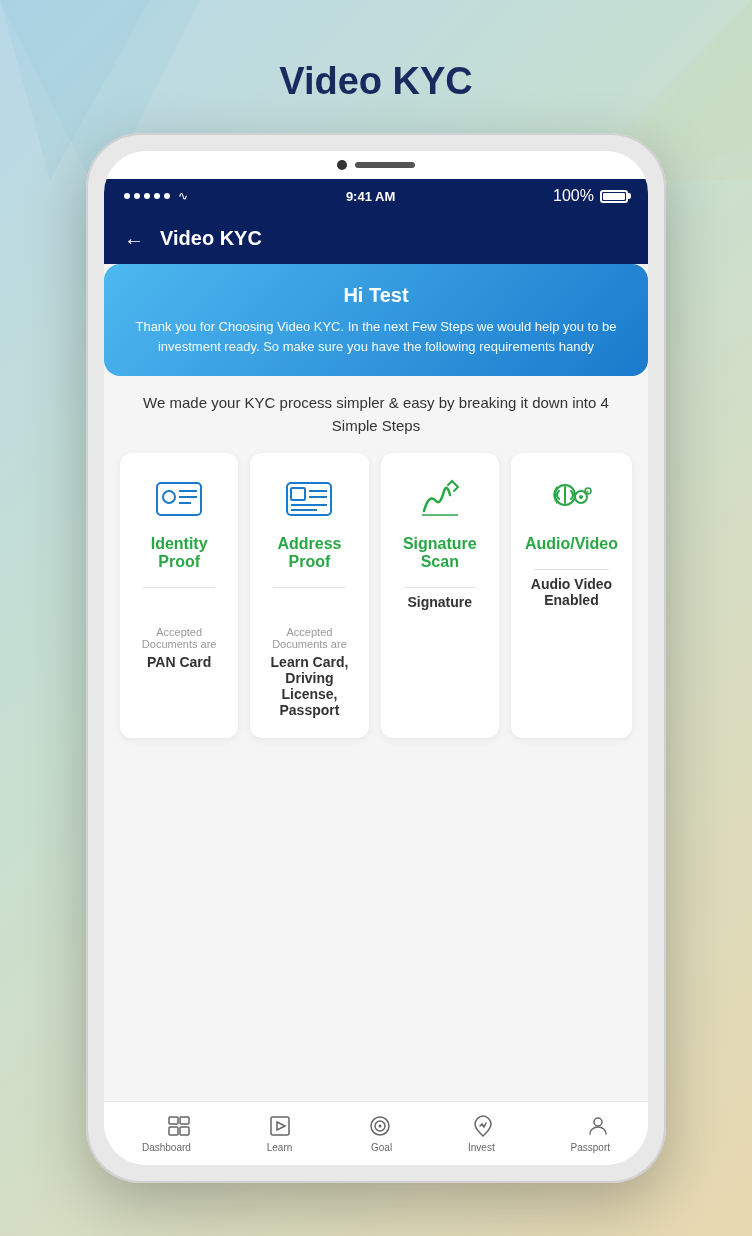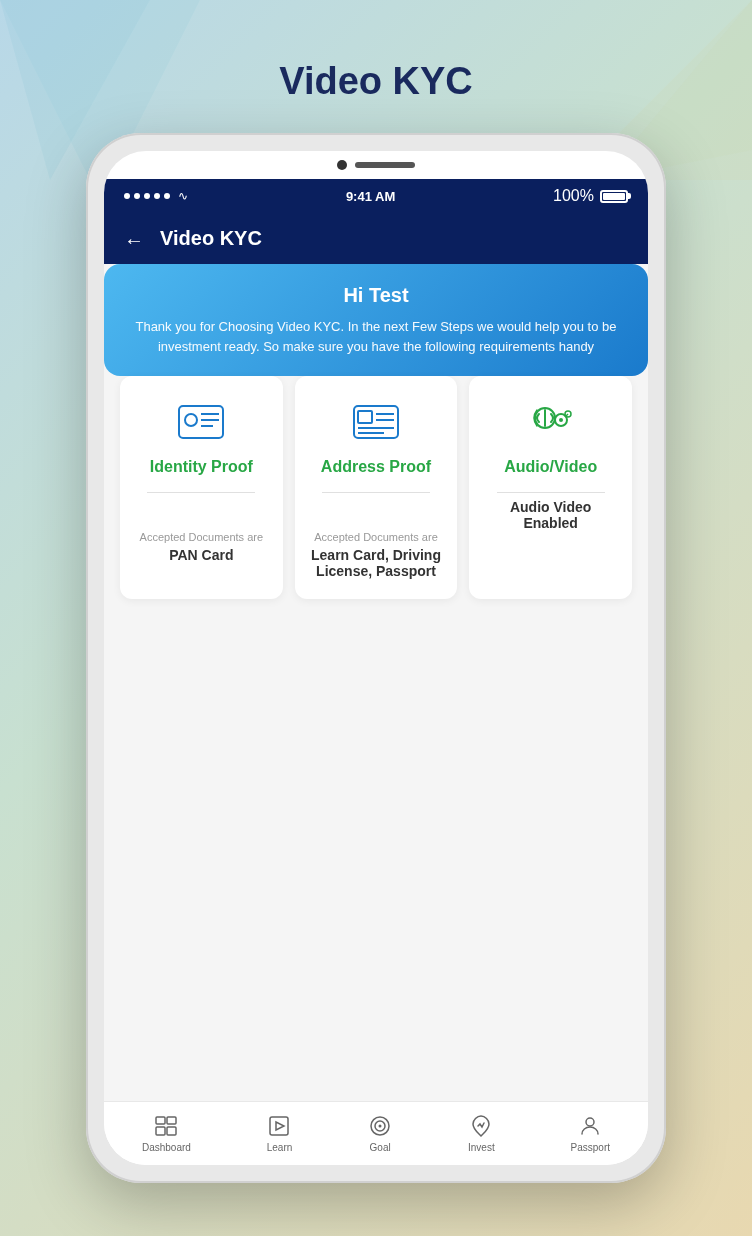--- a/index.html
+++ b/index.html
@@ -224,21 +224,21 @@
       color: #333;
       font-size: 15px;
       padding: 16px 24px;
       line-height: 1.5;
       font-weight: 400;
     }
 
     
     .cards-grid {
       display: grid;
-      grid-template-columns: 1fr 1fr 1fr;
+      grid-template-columns: 1fr 1fr 1fr 1fr;
       gap: 12px;
       padding: 0 16px 16px;
     }
 
     .kyc-card {
       background: white;
       border-radius: 12px;
       padding: 20px 14px;
       display: flex;
       flex-direction: column;
@@ -288,21 +288,21 @@
       background: white;
       border-top: 1px solid #e8e8e8;
       display: flex;
       justify-content: space-around;
       padding: 8px 0;
     }
 
     .nav-item {
       display: flex;
       flex-direction: column;
-      align-items: center;
+      align-items: flex-end;
       gap: 4px;
       padding: 4px 10px;
     }
 
     .nav-icon {
       width: 24px;
       height: 24px;
       color: #666;
     }
 
@@ -362,20 +362,21 @@
       <span class="nav-title">Video KYC</span>
     </div>
 
     <div class="content-area">
 
       <div class="hi-card">
         <div class="hi-title">Hi Test</div>
         <div class="hi-desc">Thank you for Choosing Video KYC. In the next Few Steps we would help you to be investment ready. So make sure you have the following requirements handy</div>
       </div>
 
+      <div class="steps-desc">We made your KYC process simpler &amp; easy by breaking it down into 4 Simple Steps</div>
 
       <div class="cards-grid">
 
         <div class="kyc-card">
           <svg class="card-icon" viewBox="0 0 52 52" xmlns="http://www.w3.org/2000/svg">
             <rect x="4" y="10" width="44" height="32" rx="4" stroke="#1a7acc" stroke-width="2"></rect>
             <circle cx="16" cy="24" r="6" stroke="#1a7acc" stroke-width="2"></circle>
             <line x1="26" y1="18" x2="44" y2="18" stroke="#1a7acc" stroke-width="2"></line>
             <line x1="26" y1="24" x2="44" y2="24" stroke="#1a7acc" stroke-width="2"></line>
             <line x1="26" y1="30" x2="38" y2="30" stroke="#1a7acc" stroke-width="2"></line>
@@ -394,20 +395,30 @@
             <line x1="26" y1="24" x2="44" y2="24" stroke="#1a7acc" stroke-width="2"></line>
             <line x1="8" y1="32" x2="44" y2="32" stroke="#1a7acc" stroke-width="2"></line>
             <line x1="8" y1="37" x2="34" y2="37" stroke="#1a7acc" stroke-width="2"></line>
           </svg>
           <div class="card-title">Address Proof</div>
           <div class="card-divider"></div>
           <div class="card-subtitle">Accepted Documents are</div>
           <div class="card-doc">Learn Card, Driving License, Passport</div>
         </div>
 
+        <div class="kyc-card">
+          <svg class="card-icon" viewBox="0 0 52 52" xmlns="http://www.w3.org/2000/svg">
+            <path d="M10 38 Q15 20 22 28 Q26 33 30 18 Q33 10 36 22" stroke="#28a745" stroke-width="2.5" stroke-linecap="round" fill="none"></path>
+            <line x1="8" y1="42" x2="44" y2="42" stroke="#28a745" stroke-width="1.5"></line>
+            <path d="M34 12 L38 8 L44 14 L40 18" stroke="#28a745" stroke-width="2" fill="none" stroke-linecap="round"></path>
+          </svg>
+          <div class="card-title">Signature Scan</div>
+          <div class="card-divider"></div>
+          <div class="card-doc">Signature</div>
+        </div>
 
         <div class="kyc-card">
           <svg class="card-icon" viewBox="0 0 52 52" xmlns="http://www.w3.org/2000/svg">
             <circle cx="20" cy="22" r="10" stroke="#28a745" stroke-width="2"></circle>
             <path d="M20 14 L20 30" stroke="#28a745" stroke-width="2" stroke-linecap="round"></path>
             <path d="M14 18 Q10 22 14 26" stroke="#28a745" stroke-width="2" stroke-linecap="round" fill="none"></path>
             <path d="M26 18 Q30 22 26 26" stroke="#28a745" stroke-width="2" stroke-linecap="round" fill="none"></path>
             <path d="M12 14 Q6 22 12 30" stroke="#28a745" stroke-width="1.5" stroke-linecap="round" fill="none"></path>
             <circle cx="36" cy="24" r="6" stroke="#28a745" stroke-width="2"></circle>
             <circle cx="36" cy="24" r="2" fill="#28a745"></circle>

